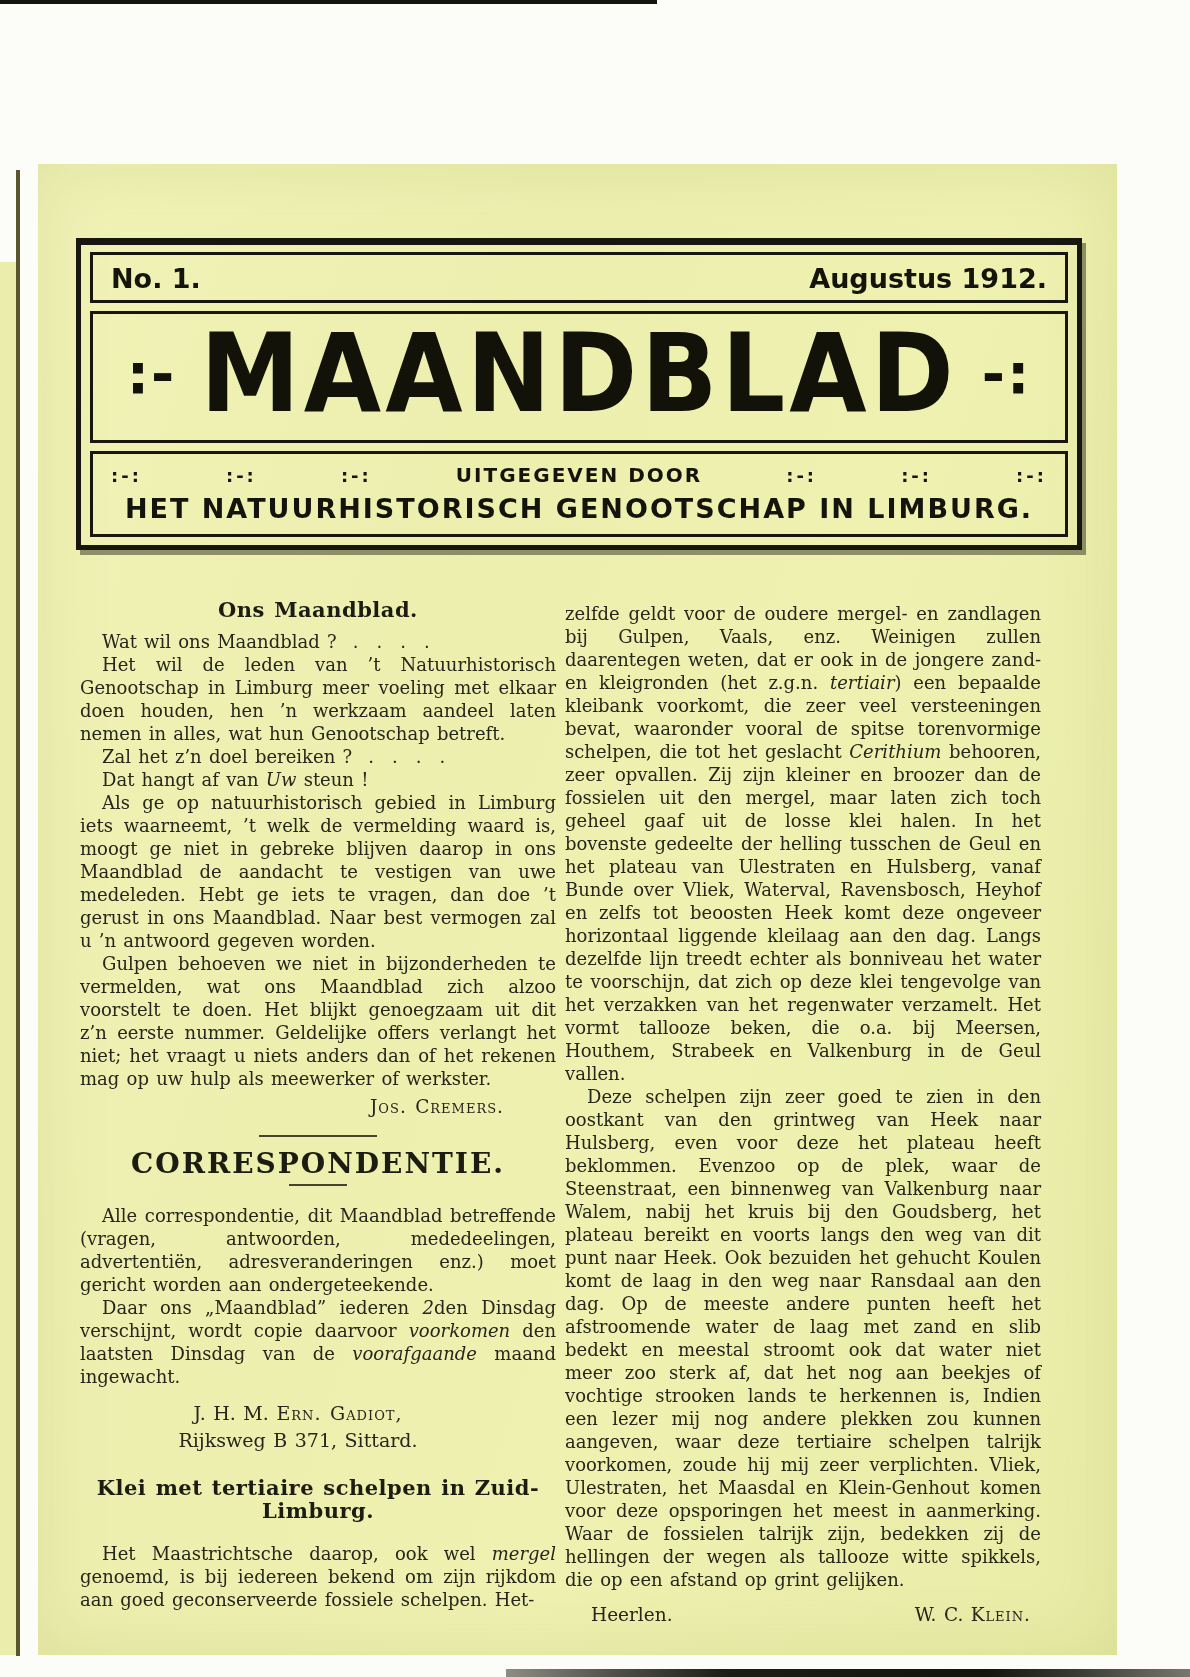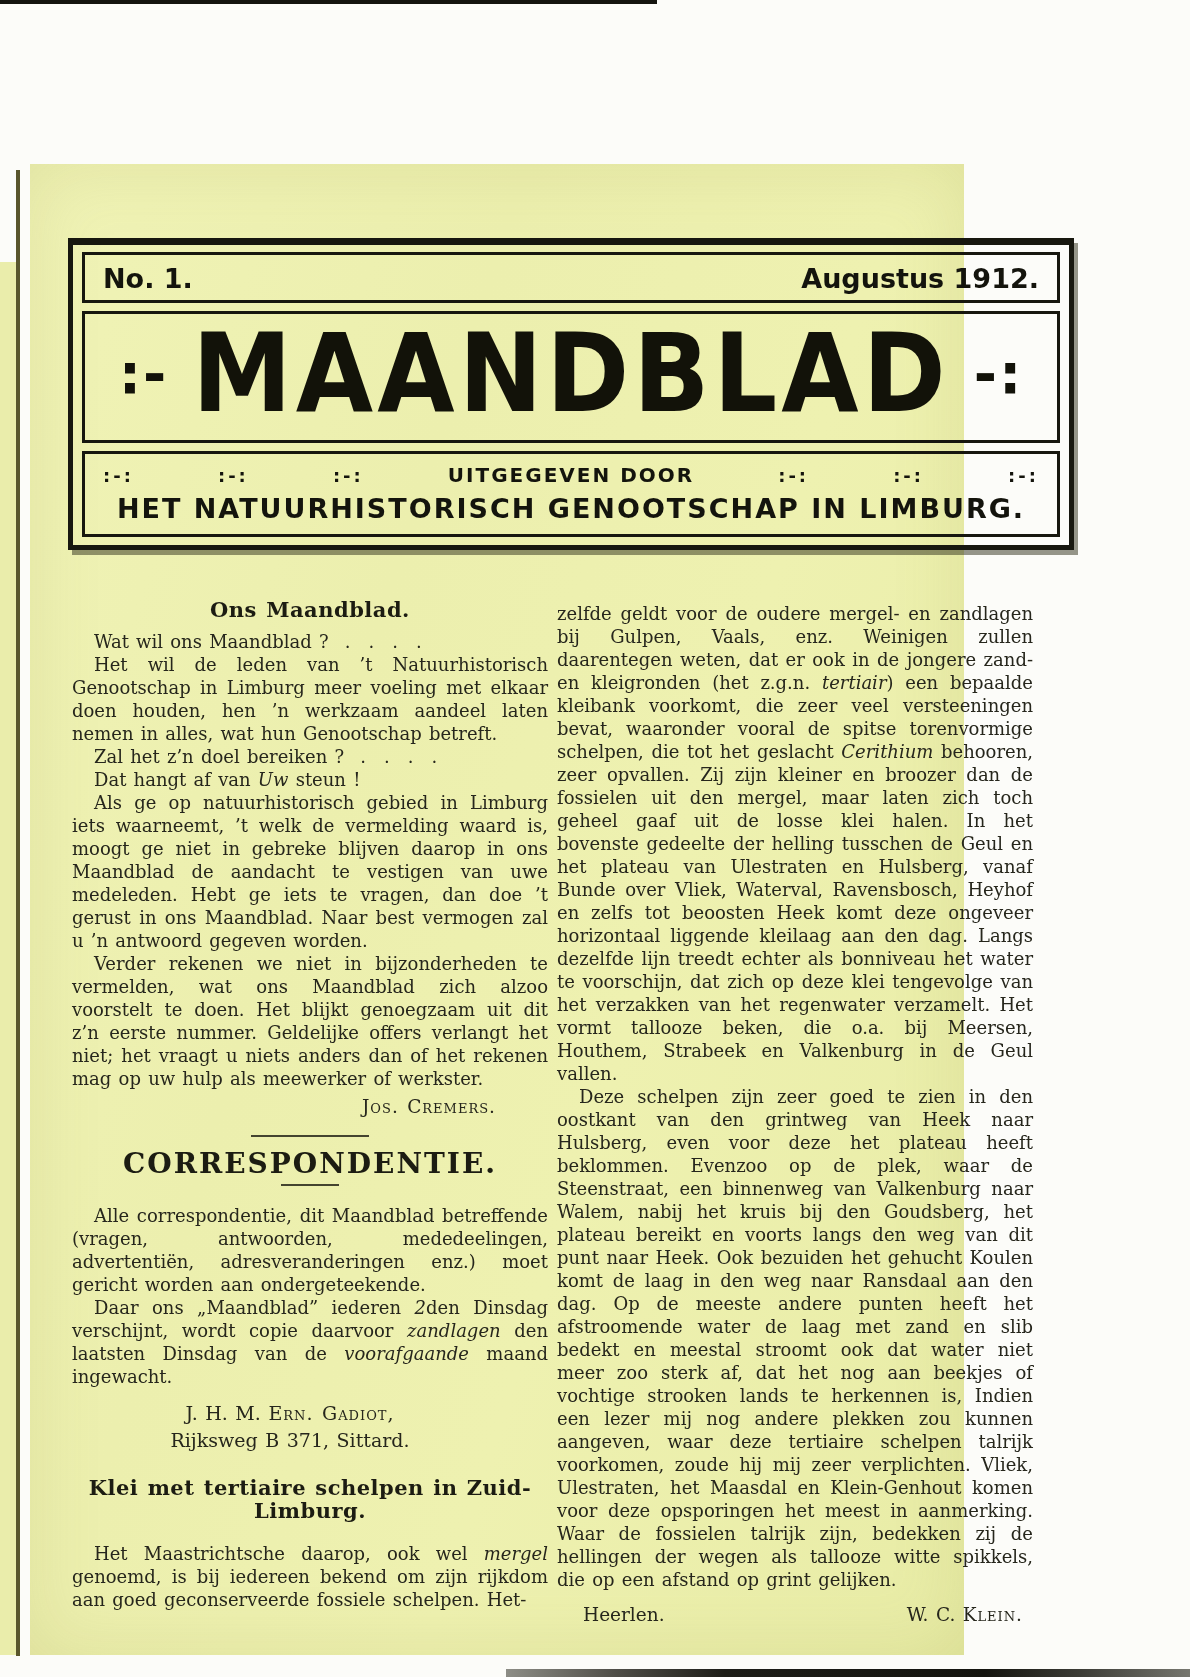--- a/index.html
+++ b/index.html
@@ -13,21 +13,21 @@
 
   
   .top-rule   { left:0; top:0; width:657px; height:4px; background:#14140f; }
   .neighbor-strip { left:0; top:262px; width:17px; height:1393px; background:#eaedab; }
   .fold-line  { left:16px; top:170px; width:4px; height:1486px; background:#59562d; }
   .bottom-bar { left:506px; top:1669px; width:684px; height:8px;
     background:linear-gradient(to right,#8d8d86 0%,#4f4e48 16%,#1d1d18 32%,#14140f 70%,#3c3c36 84%,#77776f 100%); }
 
   
   .paper {
-    left:30px; top:164px; width:934px; height:1491px;
+    left:38px; top:164px; width:1079px; height:1491px;
     background:linear-gradient(108deg,#f0f3b6 0%,#ecefae 35%,#eef1b0 62%,#e8eca6 100%);
     box-shadow: inset 0 0 70px rgba(150,150,60,.17);
   }
 
   
   .masthead {
     left:38px; top:74px; width:978px;
     border:5px solid #17170f;
     border-top-width:7px;
     padding:7px 9px 8px;
@@ -123,29 +123,29 @@
     </div>
   </div>
 
   <div class="abs col col-left">
     <div class="art-heading">Ons Maandblad.</div>
     <p><span>Wat wil ons Maandblad ?  . . . .</span></p>
     <p><span>Het wil de leden van ’t Natuurhistorisch Genootschap in Limburg meer voeling met elkaar doen houden, hen ’n werkzaam aandeel laten nemen in alles, wat hun Genootschap betreft.</span></p>
     <p><span>Zal het z’n doel bereiken ?  . . . .</span></p>
     <p><span>Dat hangt af van </span><span class="it">Uw</span><span> steun !</span></p>
     <p><span>Als ge op natuurhistorisch gebied in Limburg iets waarneemt, ’t welk de vermelding waard is, moogt ge niet in gebreke blijven daarop in ons Maandblad de aandacht te vestigen van uwe medeleden.  Hebt ge iets te vragen, dan doe ’t gerust in ons Maandblad.  Naar best vermogen zal u ’n antwoord gegeven worden.</span></p>
-    <p><span>Verder rekenen we niet in bijzonderheden te vermelden, wat ons Maandblad zich alzoo voorstelt te doen.  Het blijkt genoegzaam uit dit z’n eerste nummer.  Geldelijke offers verlangt het niet; het vraagt u niets anders dan of het rekenen mag op uw hulp als meewerker of werkster.</span></p>
+    <p><span>Gulpen behoeven we niet in bijzonderheden te vermelden, wat ons Maandblad zich alzoo voorstelt te doen.  Het blijkt genoegzaam uit dit z’n eerste nummer.  Geldelijke offers verlangt het niet; het vraagt u niets anders dan of het rekenen mag op uw hulp als meewerker of werkster.</span></p>
     <div class="sig-right"><span class="sc">Jos. Cremers.</span></div>
 
     <hr class="rule">
 
     <div class="art-heading caps">CORRESPONDENTIE.</div>
     <hr class="rule-sm">
     <p><span>Alle correspondentie, dit Maandblad betreffende (vragen, antwoorden, mededeelingen, advertentiën, adresveranderingen enz.) moet gericht worden aan ondergeteekende.</span></p>
-    <p><span>Daar ons „Maandblad” iederen </span><span class="it">2</span><span>den Dinsdag verschijnt, wordt copie daarvoor </span><span class="it">zandlagen</span><span> den laatsten Dinsdag van de </span><span class="it">voorafgaande</span><span> maand ingewacht.</span></p>
+    <p><span>Daar ons „Maandblad” iederen </span><span class="it">2</span><span>den Dinsdag verschijnt, wordt copie daarvoor </span><span class="it">voorkomen</span><span> den laatsten Dinsdag van de </span><span class="it">voorafgaande</span><span> maand ingewacht.</span></p>
     <div class="sig-block">
       <div><span>J. H. M. </span><span class="sc">Ern. Gadiot,</span></div>
       <div><span>Rijksweg B 371, Sittard.</span></div>
     </div>
 
     <div class="art-heading klei">Klei met tertiaire schelpen in Zuid-Limburg.</div>
     <p><span>Het Maastrichtsche daarop, ook wel </span><span class="it">mergel</span><span> genoemd, is bij iedereen bekend om zijn rijkdom aan goed geconserveerde fossiele schelpen. Het-</span></p>
   </div>
 
   <div class="abs col col-right">

